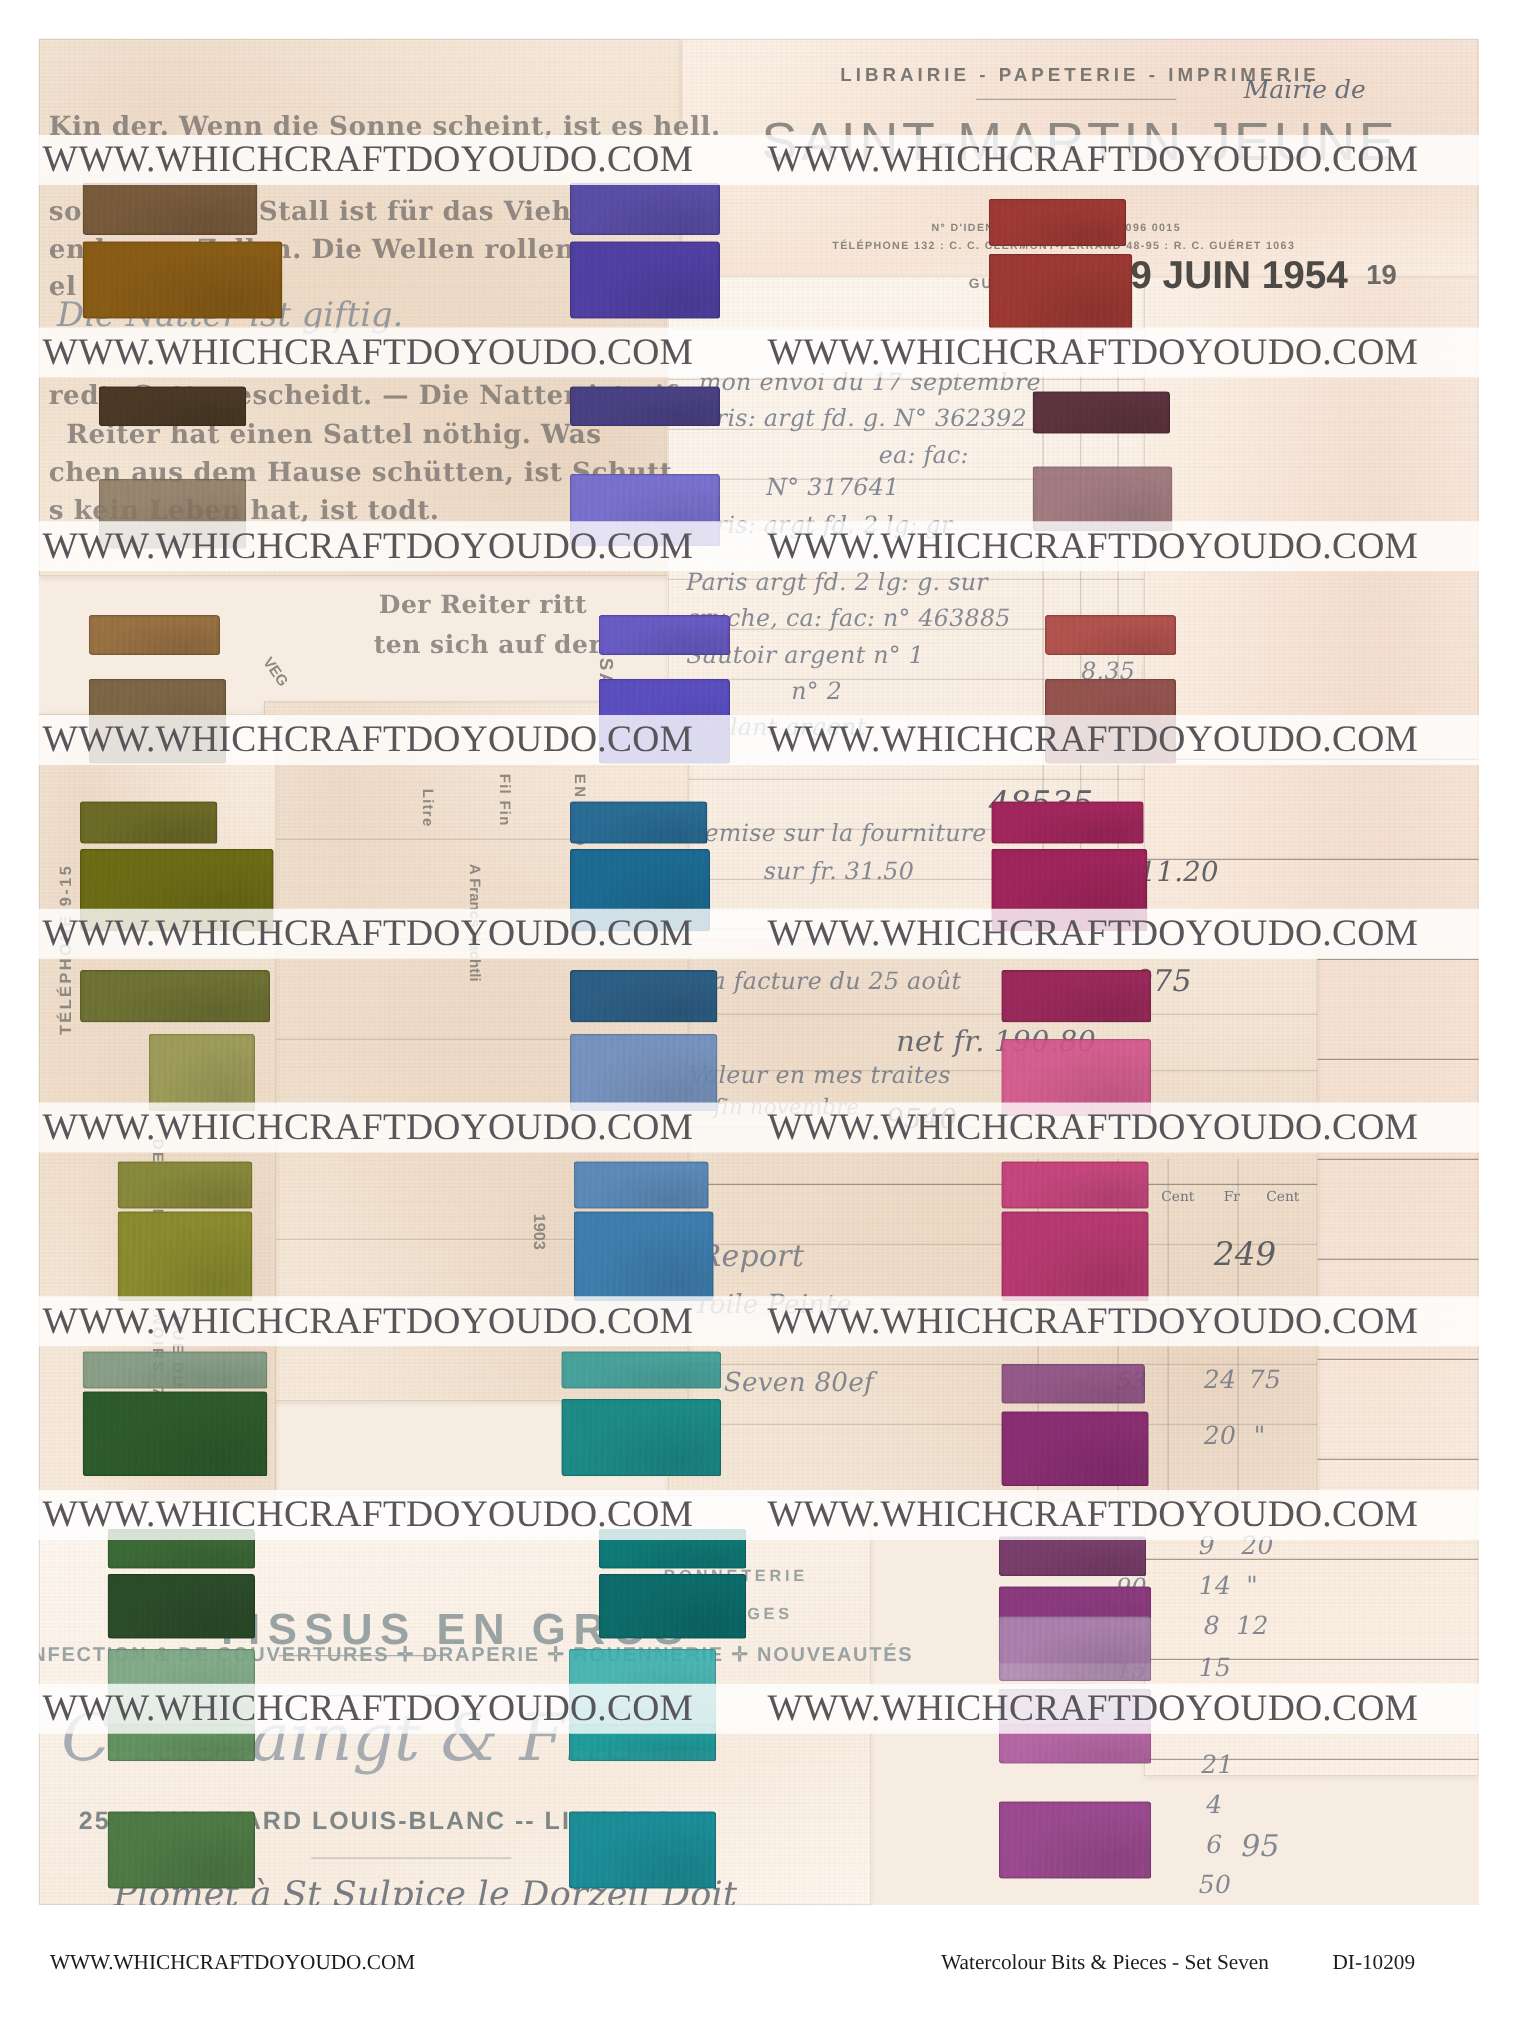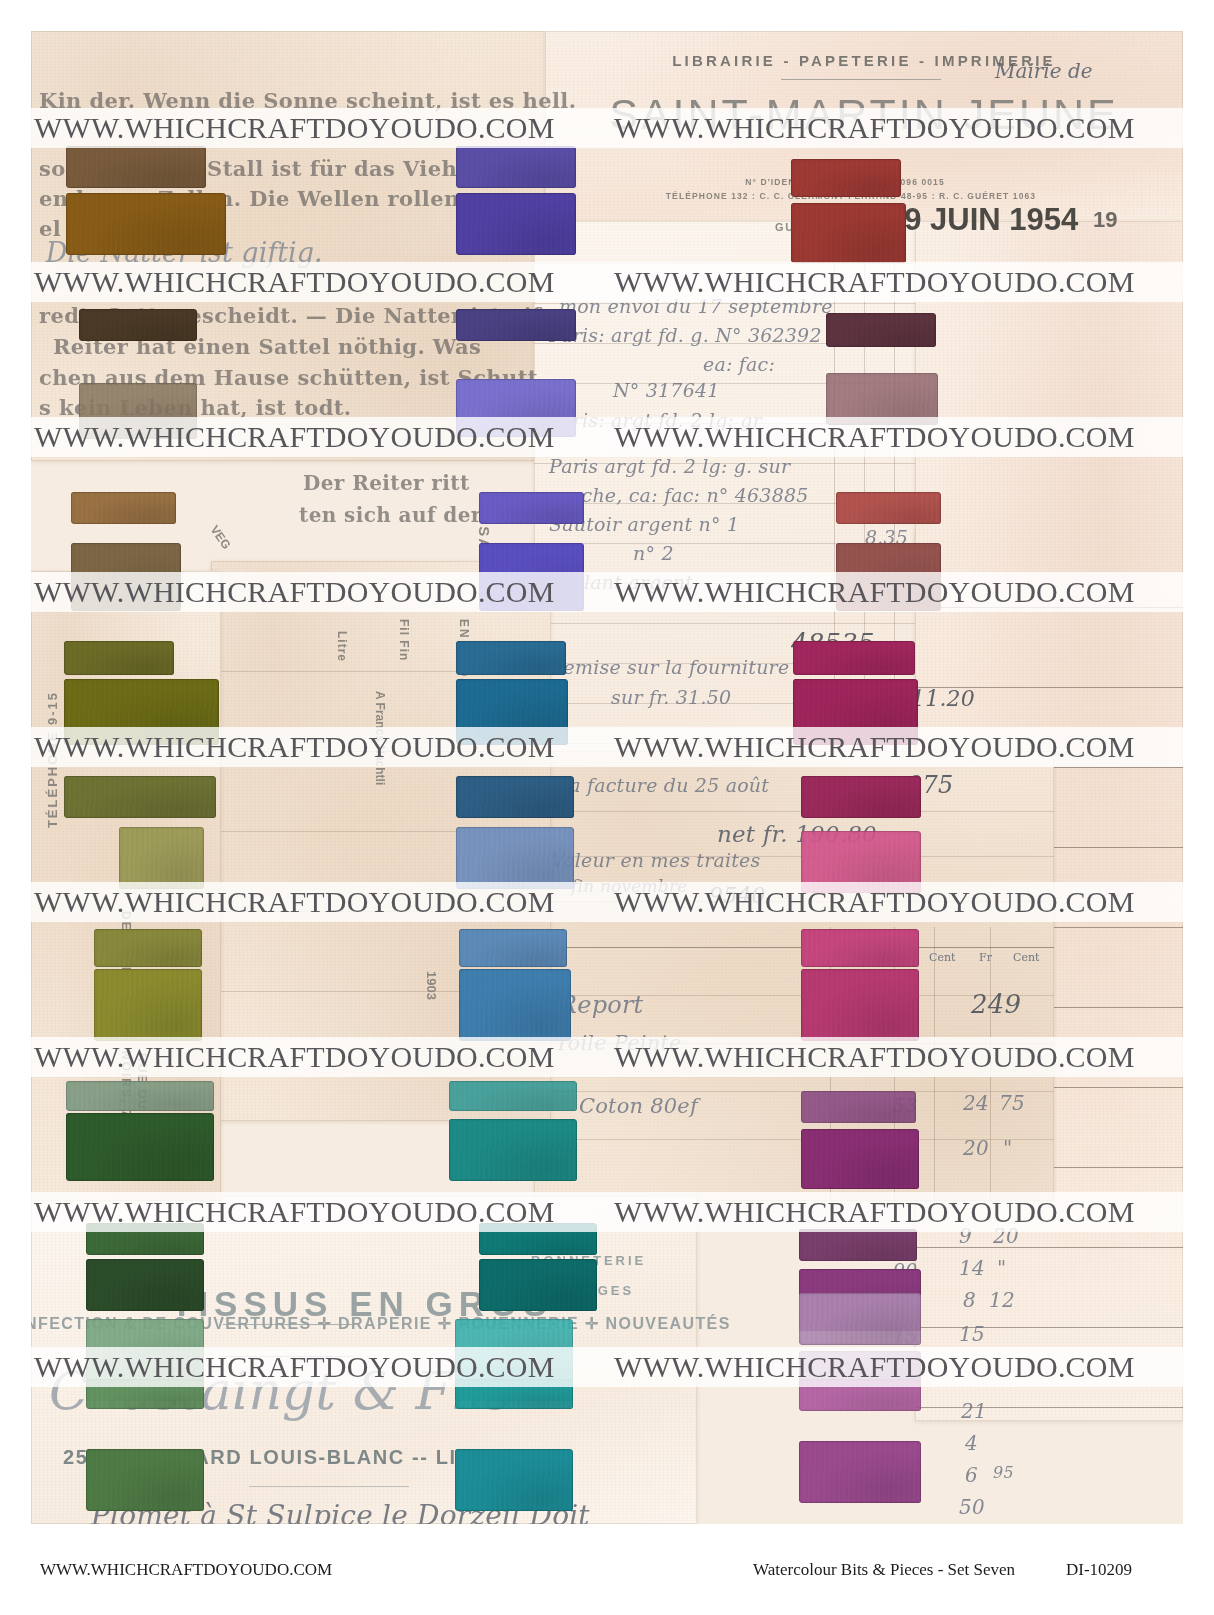--- a/index.html
+++ b/index.html
@@ -276,42 +276,42 @@
   <div class="hand" style="left:834px;top:524px;font-size:19px;">6.40</div>
   <div class="hand" style="left:830px;top:552px;font-size:18px;">0.50</div>
 
   <div class="colhead" style="left:868px;top:920px;">Fr</div>
   <div class="colhead" style="left:898px;top:920px;">Cent</div>
   <div class="colhead" style="left:948px;top:920px;">Fr</div>
   <div class="colhead" style="left:982px;top:920px;">Cent</div>
   <div class="hand" style="left:528px;top:960px;font-size:24px;">Report</div>
   <div class="hand" style="left:940px;top:958px;font-size:26px;color:#3f4650;">249</div>
   <div class="hand" style="left:524px;top:1000px;font-size:21px;">Toile Peinte</div>
-  <div class="hand" style="left:548px;top:1063px;font-size:21px;">Coton 80ef</div>
+  <div class="hand" style="left:548px;top:1063px;font-size:21px;">Seven 80ef</div>
   <div class="hand" style="left:862px;top:1063px;font-size:19px;">53</div>
   <div class="hand" style="left:932px;top:1060px;font-size:20px;">24</div>
   <div class="hand" style="left:968px;top:1060px;font-size:20px;">75</div>
   <div class="hand" style="left:862px;top:1108px;font-size:19px;">80</div>
   <div class="hand" style="left:932px;top:1105px;font-size:20px;">20</div>
   <div class="hand" style="left:972px;top:1105px;font-size:20px;">"</div>
   <div class="hand" style="left:862px;top:1196px;font-size:19px;">12</div>
   <div class="hand" style="left:928px;top:1193px;font-size:20px;">9</div>
   <div class="hand" style="left:962px;top:1193px;font-size:20px;">20</div>
   <div class="hand" style="left:862px;top:1228px;font-size:19px;">90</div>
   <div class="hand" style="left:928px;top:1225px;font-size:20px;">14</div>
   <div class="hand" style="left:966px;top:1225px;font-size:20px;">"</div>
   <div class="hand" style="left:862px;top:1260px;font-size:19px;">65</div>
   <div class="hand" style="left:932px;top:1257px;font-size:20px;">8</div>
   <div class="hand" style="left:958px;top:1257px;font-size:20px;">12</div>
   <div class="hand" style="left:862px;top:1294px;font-size:19px;">15</div>
   <div class="hand" style="left:928px;top:1291px;font-size:20px;">15</div>
   <div class="hand" style="left:930px;top:1368px;font-size:20px;">21</div>
   <div class="hand" style="left:934px;top:1400px;font-size:20px;">4</div>
   <div class="hand" style="left:934px;top:1432px;font-size:20px;">6</div>
-  <div class="hand" style="left:962px;top:1432px;font-size:16px;">95</div>
+  <div class="hand" style="left:962px;top:1432px;font-size:24px;">95</div>
   <div class="hand" style="left:928px;top:1464px;font-size:20px;">50</div>
 
   <div class="vert" style="left:14px;top:660px;font-size:13px;transform:rotate(-90deg) translate(-100%,0);letter-spacing:2px;">TÉLÉPHONE 9-15</div>
   <div class="vert" style="left:102px;top:880px;font-size:12px;transform:rotate(90deg);letter-spacing:2px;">DES PÉNITENTS</div>
   <div class="vert" style="left:102px;top:1020px;font-size:12px;transform:rotate(90deg);letter-spacing:2px;">NOIRS, 7</div>
   <div class="vert" style="left:118px;top:1022px;font-size:12px;transform:rotate(90deg);letter-spacing:2px;">RUE DU PONT-N</div>
   <div class="vert" style="left:462px;top:470px;font-size:15px;transform:rotate(90deg);letter-spacing:2px;">A. SAUDIN</div>
   <div class="vert" style="left:440px;top:588px;font-size:12px;transform:rotate(90deg);letter-spacing:2px;">EN GROS</div>
   <div class="vert" style="left:380px;top:588px;font-size:12px;transform:rotate(90deg);letter-spacing:1px;">Fil Fin</div>
   <div class="vert" style="left:318px;top:600px;font-size:12px;transform:rotate(90deg);letter-spacing:1px;">Litre</div>

